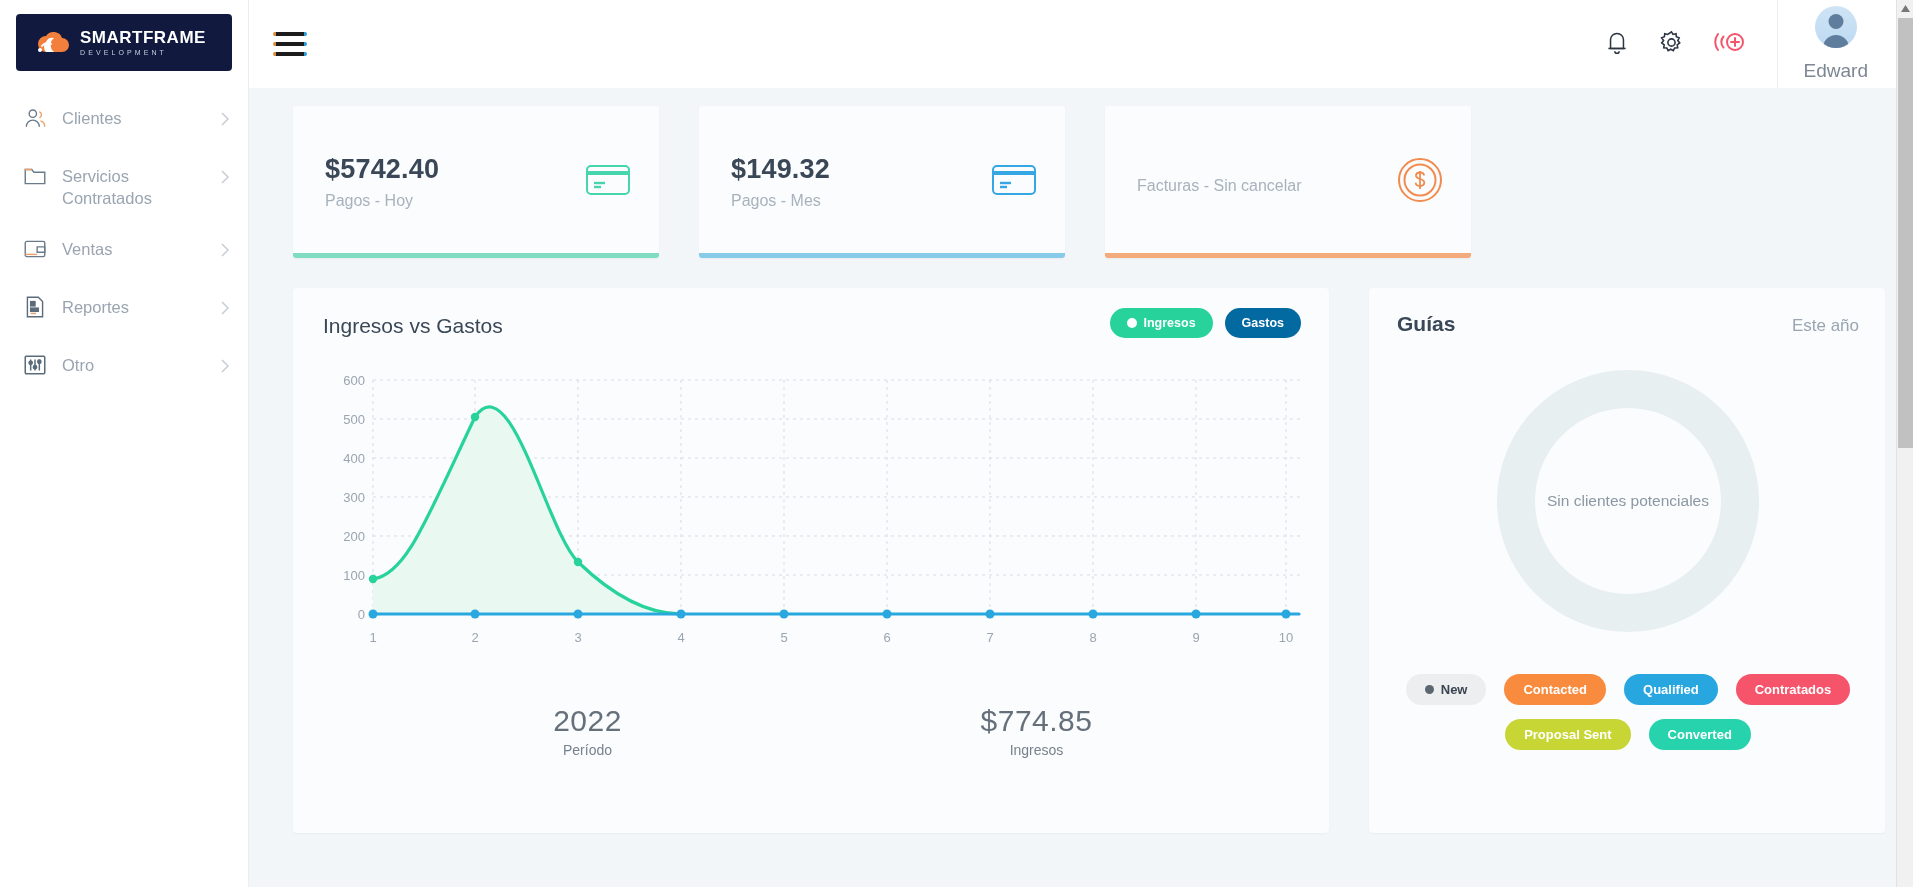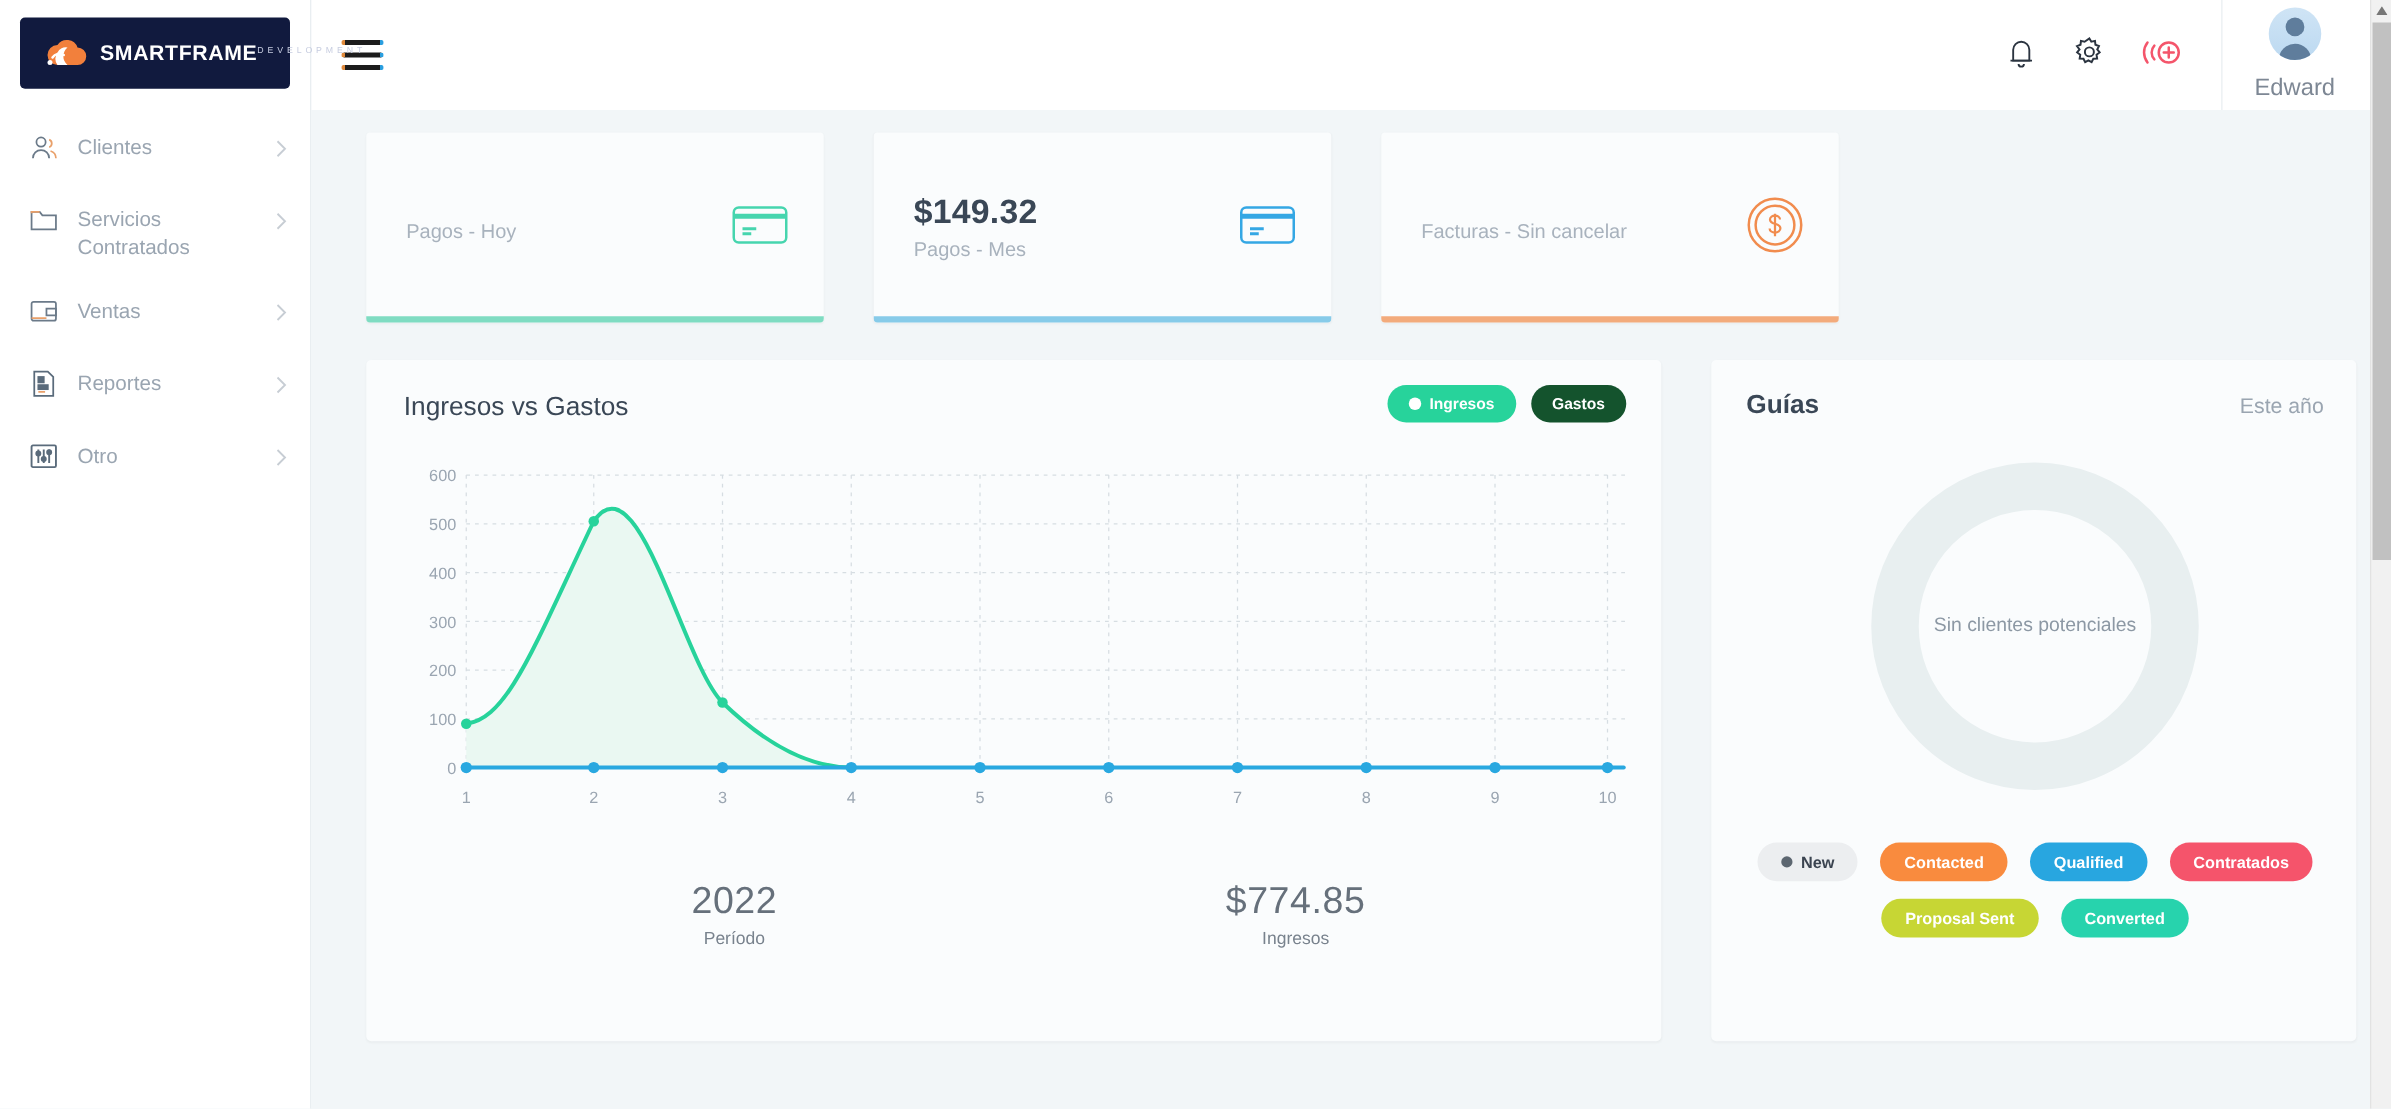--- a/index.html
+++ b/index.html
@@ -21,21 +21,21 @@
   .logo-wrap {
     padding: 14px 16px 16px 16px;
   }
   .logo {
     height: 57px; border-radius: 4px;
     background: #111a3e;
     display: flex; align-items: center; gap: 8px;
     padding: 0 16px;
   }
   .logo-mark { position: relative; width: 40px; height: 30px; flex: none; }
-  .logo-text { display: flex; flex-direction: row; line-height: 1; }
+  .logo-text { display: flex; flex-direction: column; line-height: 1; }
   .logo-title {
     color: #fff; font-weight: bold; font-size: 17px; letter-spacing: 0.5px;
   }
   .logo-sub {
     color: #c7cde0; font-size: 7px; letter-spacing: 3.1px; margin-top: 3px;
   }
   .nav { padding-top: 6px; }
   .nav-item {
     display: flex; align-items: flex-start; gap: 14px;
     padding: 14px 18px 14px 22px;
@@ -299,20 +299,21 @@
         <span class="user-name">Edward</span>
       </div>
     </header>
 
     <div class="content">
 
       <section class="stats">
 
         <div class="stat-card">
           <div class="stat-left">
+            <div class="stat-val">$5742.40</div>
             <div class="stat-lab">Pagos - Hoy</div>
           </div>
           <span class="stat-ico">
             <svg width="46" height="34" viewBox="0 0 46 34" fill="none" stroke="#46d5ae" stroke-width="2">
               <rect x="2" y="3" width="42" height="28" rx="4"></rect>
               <path d="M2 10h42" stroke-width="4"></path>
               <path d="M9 20h11" stroke-width="2.4"></path>
               <path d="M9 24h7" stroke-width="2.4"></path>
             </svg>
           </span>
@@ -354,21 +355,21 @@
       <section class="panels">
 
         <div class="chart-card">
           <div class="chart-head">
             <div class="chart-title">Ingresos vs Gastos</div>
             <div class="legend">
               <div class="pill" style="background:#27d39b">
                 <span class="dot"></span>
                 <span>Ingresos</span>
               </div>
-              <div class="pill" style="background:#14532d">
+              <div class="pill" style="background:#0369a1">
                 <span>Gastos</span>
               </div>
             </div>
           </div>
 
           <div class="plot">
             <svg width="970" height="300" viewBox="0 0 970 300">
 
               <g stroke="#d6dde2" stroke-width="1" stroke-dasharray="3 4">
                 <line x1="42" y1="10" x2="970" y2="10"></line>

